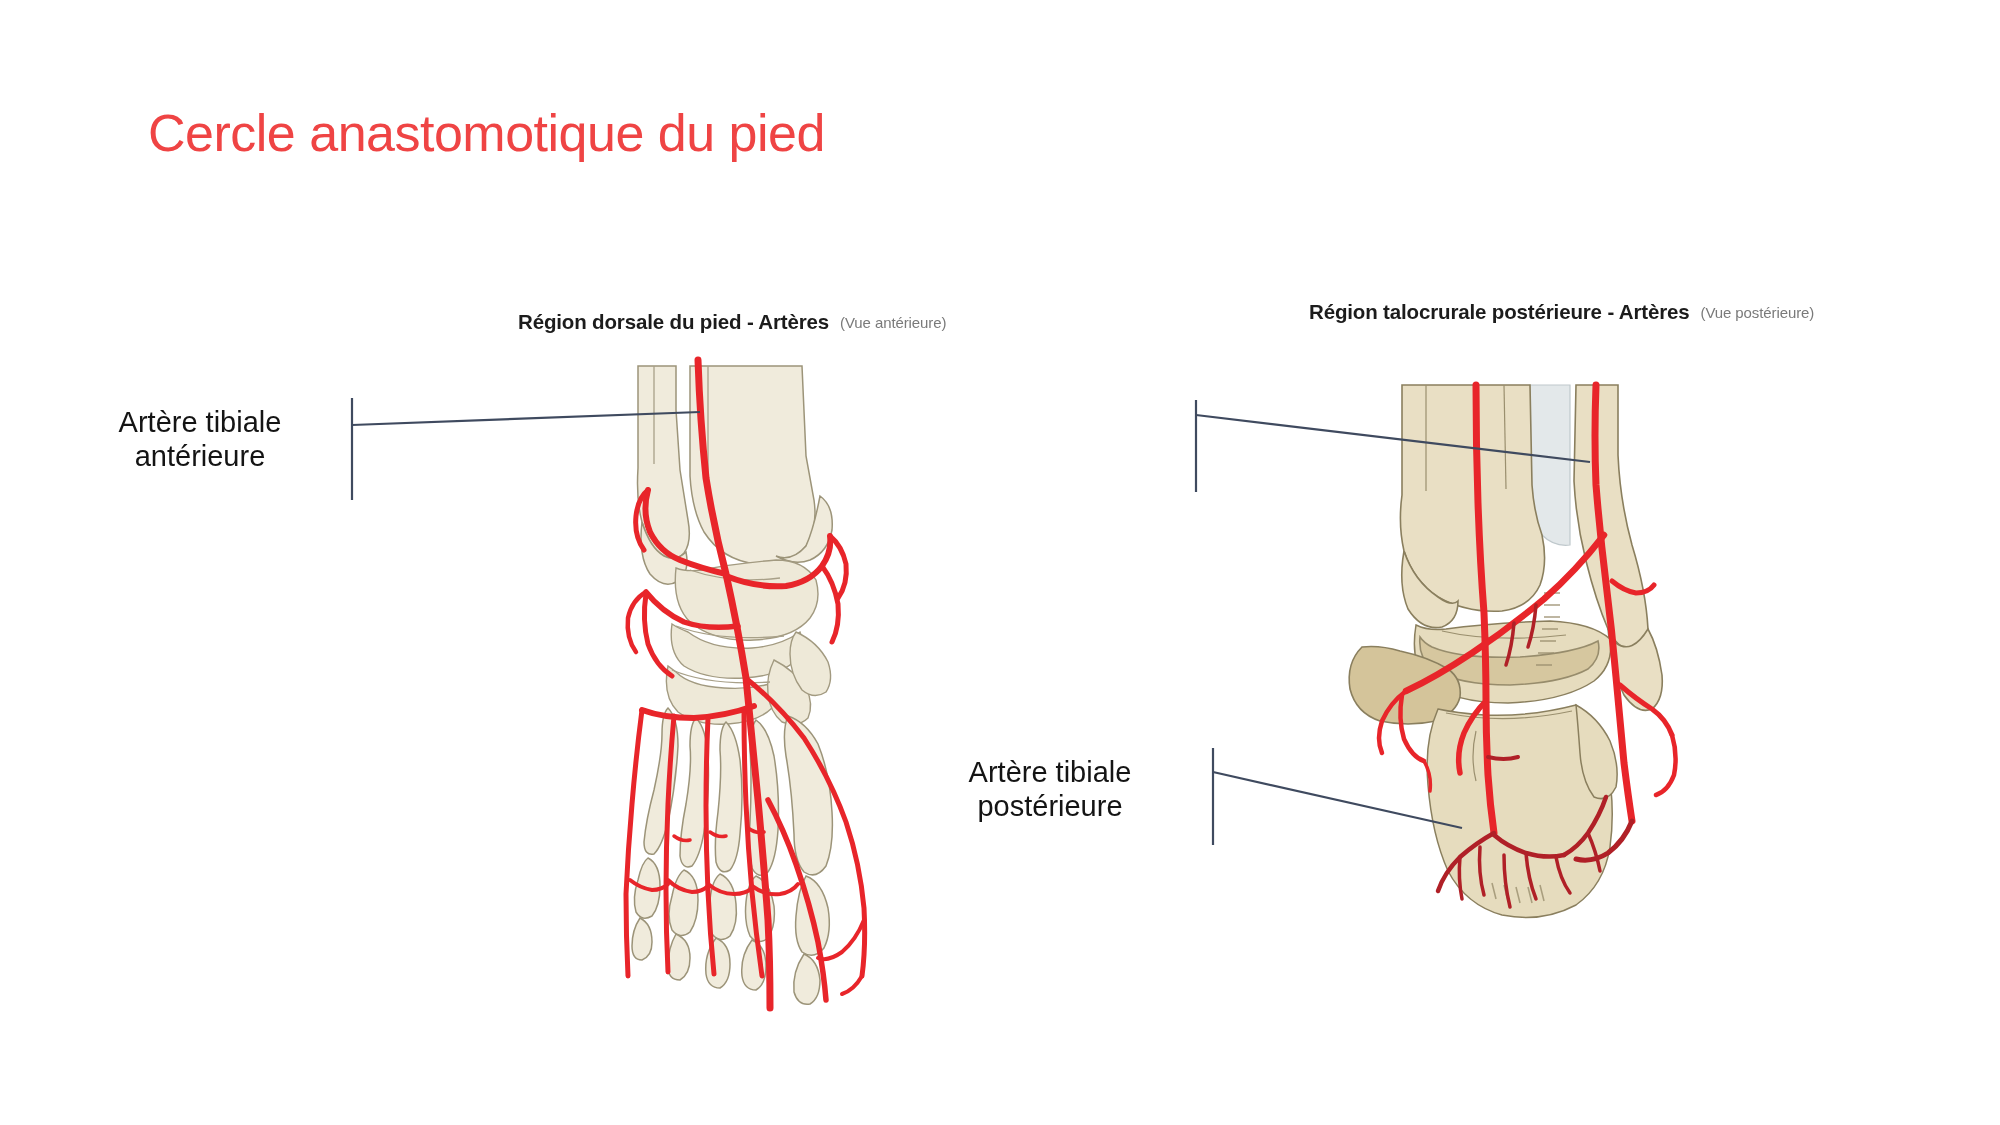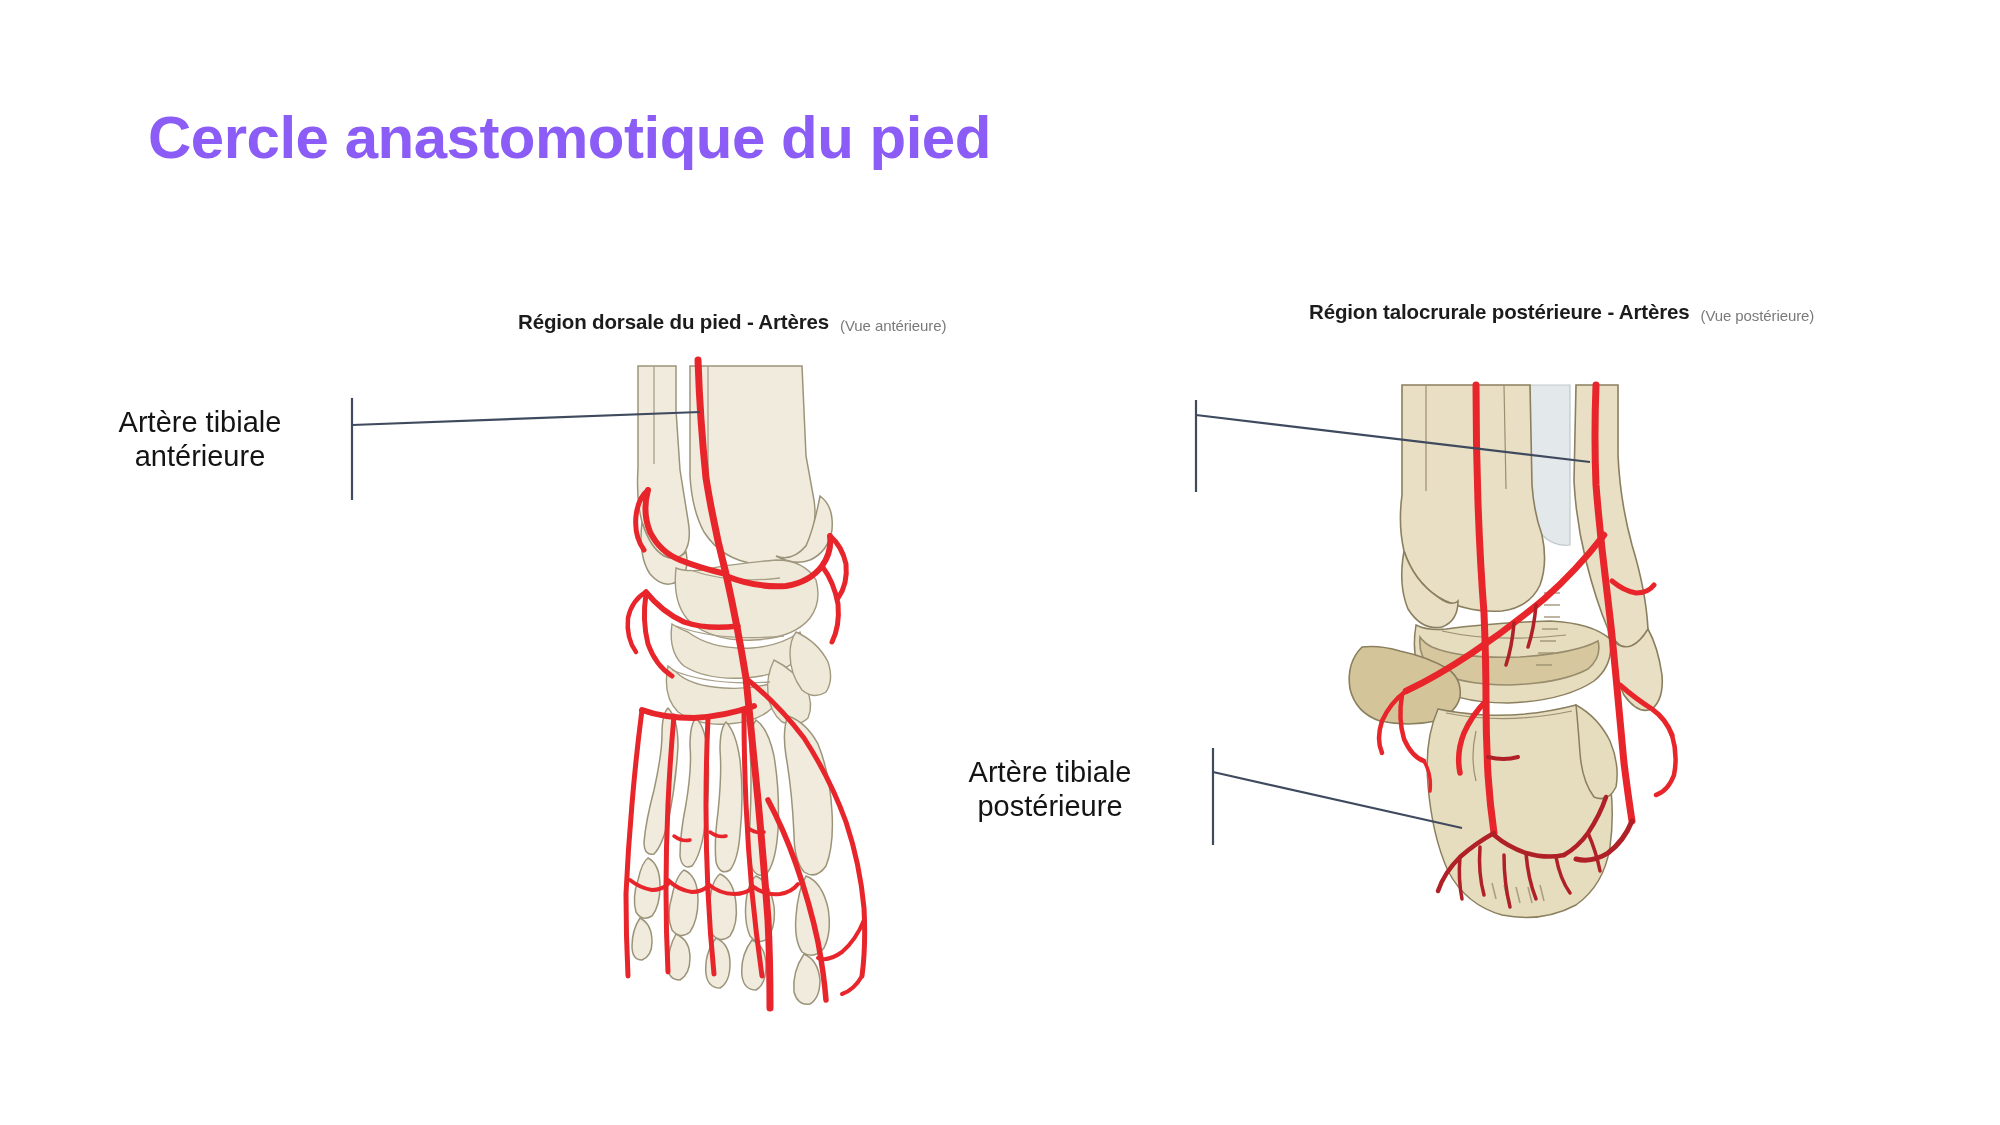--- a/index.html
+++ b/index.html
@@ -22,34 +22,34 @@
     position: absolute;
     inset: 0;
     background: #ffffff;
   }
 
   
   #slide-title {
     position: absolute;
     left: 148px;
     top: 106px;
-    font-size: 60px;
-    font-weight: 700;
+    font-size: 52px;
+    font-weight: 400;
     letter-spacing: -0.5px;
     line-height: 1.05;
-    color: #8b5cf6;
+    color: #ef4444;
     white-space: nowrap;
   }
 
   
   .fig-caption {
     position: absolute;
     white-space: nowrap;
     display: flex;
-    align-items: flex-end;
+    align-items: center;
     gap: 11px;
   }
   .fig-caption .cap-main {
     font-size: 20.5px;
     font-weight: 700;
     color: #1c1c1c;
     letter-spacing: -0.15px;
   }
   .fig-caption .cap-sub {
     font-size: 15px;

